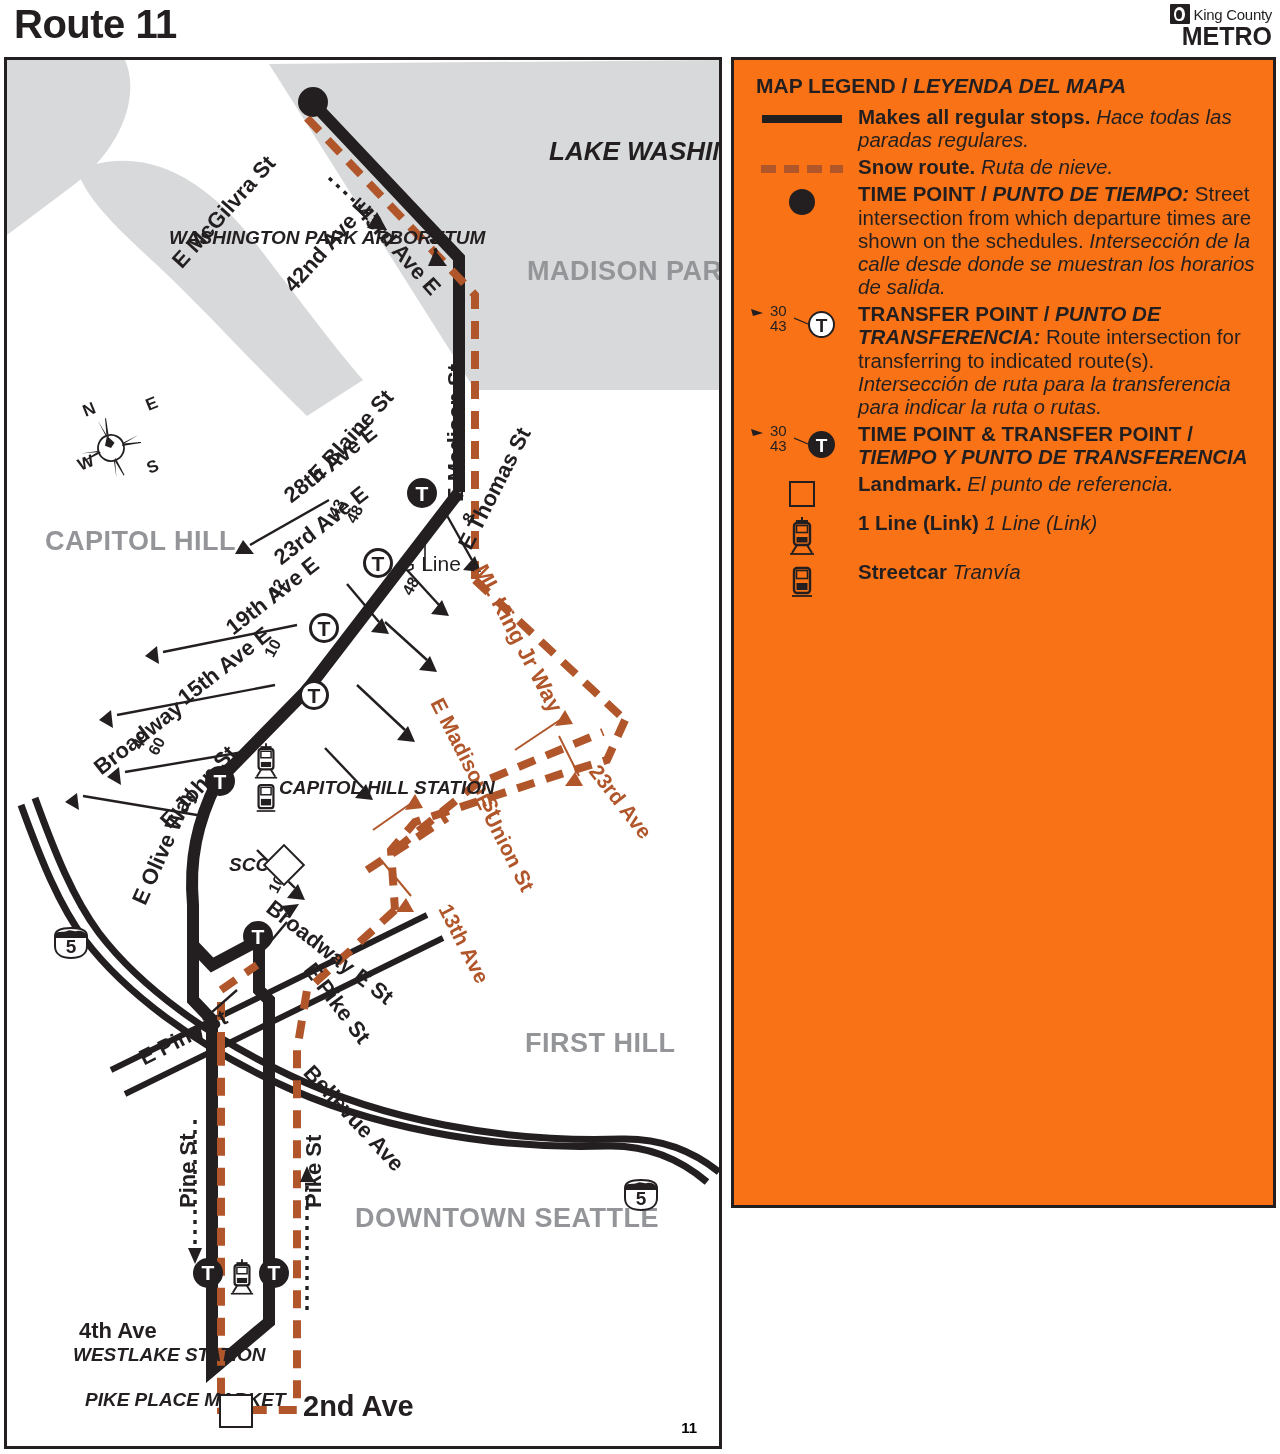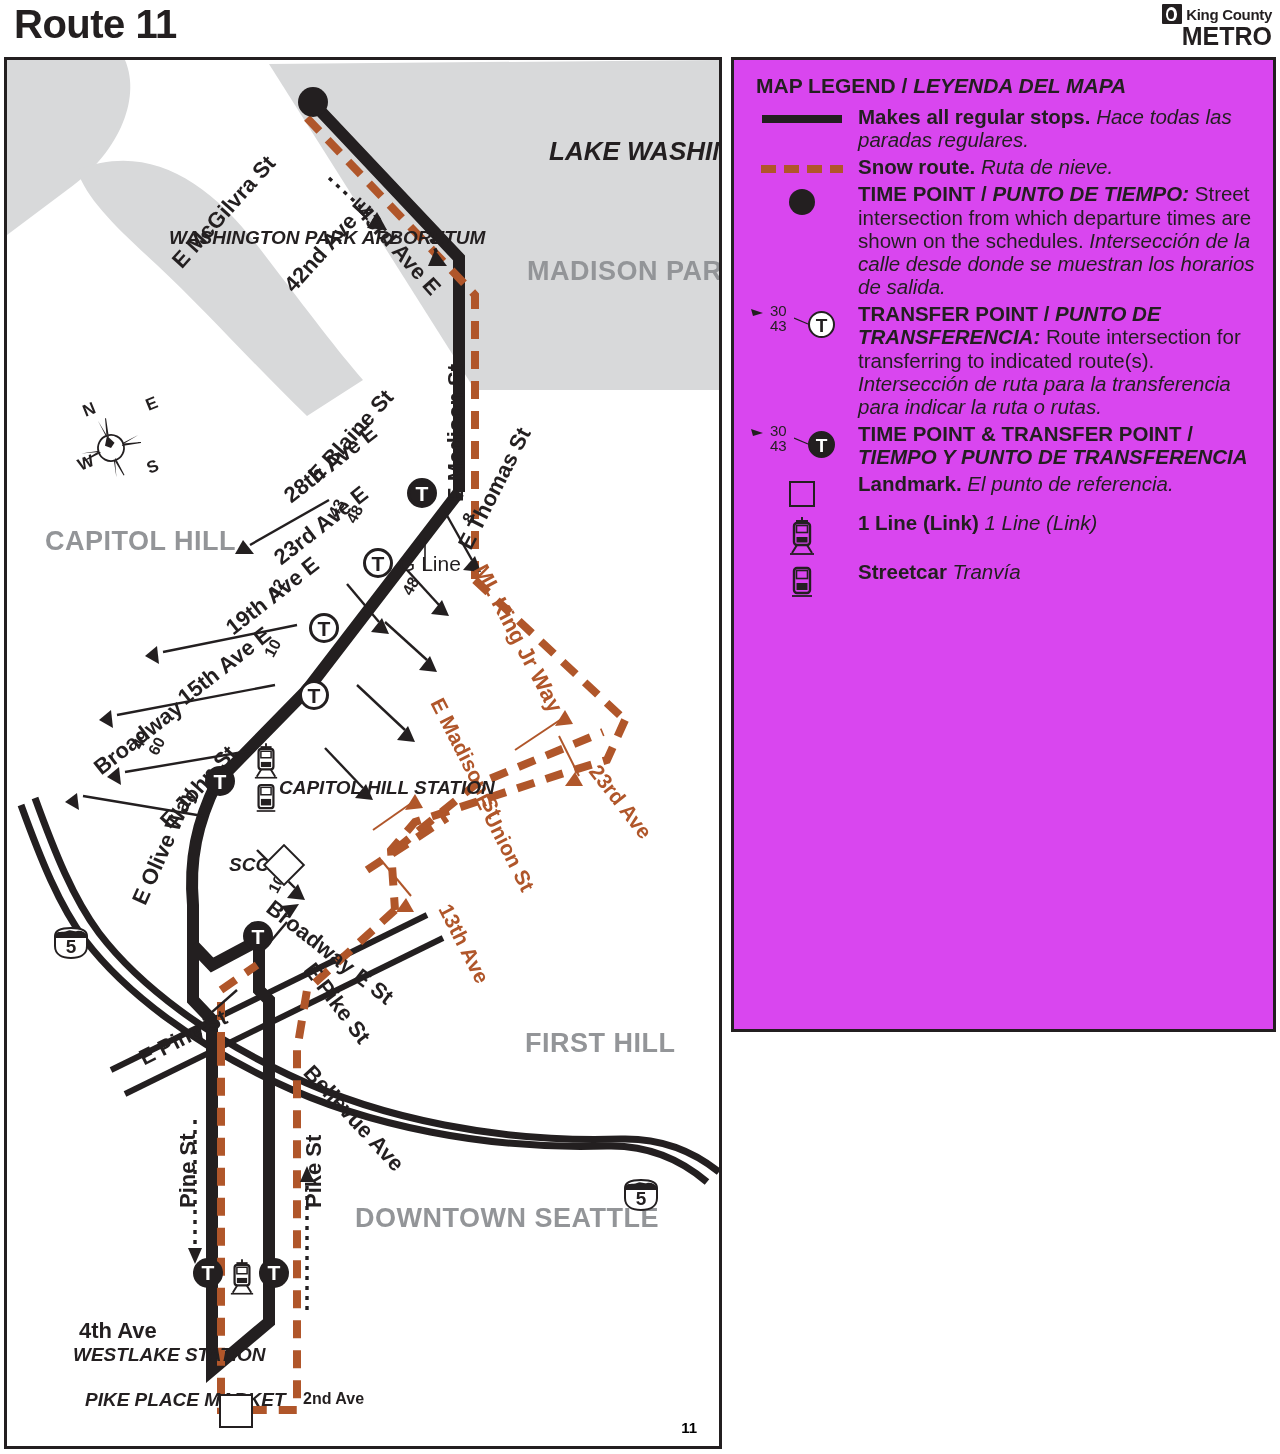--- a/index.html
+++ b/index.html
@@ -9,29 +9,29 @@
   
   #route-title{position:absolute;left:14px;top:2px;font-size:40px;font-weight:bold;
                letter-spacing:-0.5px;color:#231f20;}
   #metro-logo{position:absolute;right:8px;top:4px;width:130px;height:48px;}
   #metro-logo .kc-row{display:flex;align-items:center;justify-content:flex-end;gap:4px;}
   #metro-logo .kc-mark{width:20px;height:20px;background:#231f20;position:relative;border-radius:1px;}
   #metro-logo .kc-mark::after{content:"";position:absolute;left:4px;top:3px;width:11px;height:14px;
       background:#fff;border-radius:50% 50% 45% 45%;}
   #metro-logo .kc-mark::before{content:"";position:absolute;left:6px;top:6px;width:6px;height:9px;
       background:#231f20;border-radius:50%;z-index:2;}
-  #metro-logo .kc-text{font-size:15px;font-weight:bold;letter-spacing:-0.3px;}
+  #metro-logo .kc-text{font-size:15px;font-weight:normal;letter-spacing:-0.3px;}
   #metro-logo .metro-text{text-align:right;font-size:25px;font-weight:bold;letter-spacing:0px;
       line-height:.95;margin-top:1px;}
 
   
   #map-frame{position:absolute;left:4px;top:57px;width:718px;height:1392px;
              border:3px solid #231f20;background:#fff;overflow:hidden;box-sizing:border-box;}
-  #legend-frame{position:absolute;left:731px;top:57px;width:545px;height:975px;
-             border:3px solid #231f20;background:#d946ef;box-sizing:border-box;}
+  #legend-frame{position:absolute;left:731px;top:57px;width:545px;height:1151px;
+             border:3px solid #231f20;background:#f97316;box-sizing:border-box;}
 
   
   #legend-frame .legend-title{font-size:21px;font-weight:bold;margin:14px 0 6px 22px;}
   #legend-frame .legend-title i{font-style:italic;}
   .leg-row{display:flex;align-items:flex-start;margin:0 14px 3px 12px;}
   .leg-key{width:112px;min-width:112px;display:flex;justify-content:center;
            align-items:flex-start;padding-top:6px;}
   .leg-txt{font-size:20.5px;line-height:1.13;padding-top:1px;}
   .leg-txt b{font-weight:bold;}
   .leg-txt i{font-style:italic;}
@@ -333,21 +333,21 @@
     <div class="mlabel" style="left:82px;top:700px;font-size:22px;transform:rotate(-38deg);">Broadway</div>
     <div class="mlabel" style="left:148px;top:756px;font-size:22px;transform:rotate(-48deg);">E John St</div>
     <div class="mlabel" style="left:120px;top:838px;font-size:22px;transform:rotate(-66deg);">E Olive Way</div>
     <div class="mlabel" style="left:270px;top:835px;font-size:22px;transform:rotate(38deg);">Broadway E St</div>
     <div class="mlabel" style="left:312px;top:898px;font-size:22px;transform:rotate(53deg);">E Pike St</div>
     <div class="mlabel" style="left:128px;top:988px;font-size:22px;transform:rotate(-27deg);">E Pine St</div>
     <div class="mlabel" style="left:310px;top:1000px;font-size:22px;transform:rotate(47deg);">Bellevue Ave</div>
     <div class="mlabel" style="left:168px;top:1148px;font-size:22px;transform:rotate(-90deg);">Pine St</div>
     <div class="mlabel" style="left:294px;top:1148px;font-size:22px;transform:rotate(-90deg);">Pike St</div>
     <div class="mlabel" style="left:72px;top:1258px;font-size:22px;">4th Ave</div>
-    <div class="mlabel" style="left:296px;top:1330px;font-size:16px;">2nd Ave</div>
+    <div class="mlabel" style="left:296px;top:1330px;font-size:29px;">2nd Ave</div>
 
     <div class="mlabel snow-lbl" style="left:484px;top:500px;font-size:22px;transform:rotate(62deg);">ML King Jr Way</div>
     <div class="mlabel snow-lbl" style="left:440px;top:634px;font-size:21px;transform:rotate(63deg);">E Madison St</div>
     <div class="mlabel snow-lbl" style="left:484px;top:730px;font-size:21px;transform:rotate(63deg);">E Union St</div>
     <div class="mlabel snow-lbl" style="left:596px;top:700px;font-size:21px;transform:rotate(52deg);">23rd Ave</div>
     <div class="mlabel snow-lbl" style="left:448px;top:840px;font-size:21px;transform:rotate(63deg);">13th Ave</div>
 
     <div class="rnum" style="left:318px;top:452px;transform:rotate(-62deg);">43</div>
     <div class="rnum" style="left:336px;top:458px;transform:rotate(-62deg);">48</div>
     <div class="rnum" style="left:452px;top:458px;transform:rotate(-62deg);">8</div>

